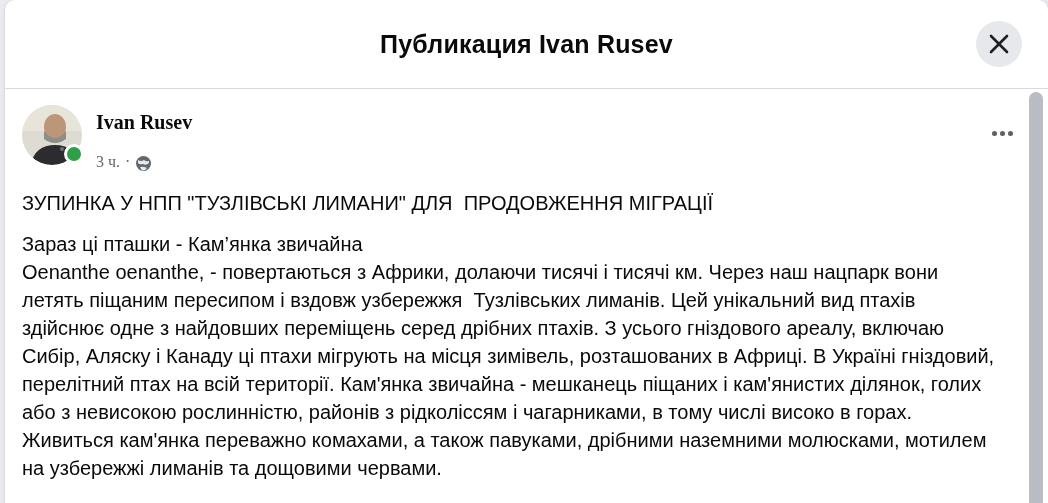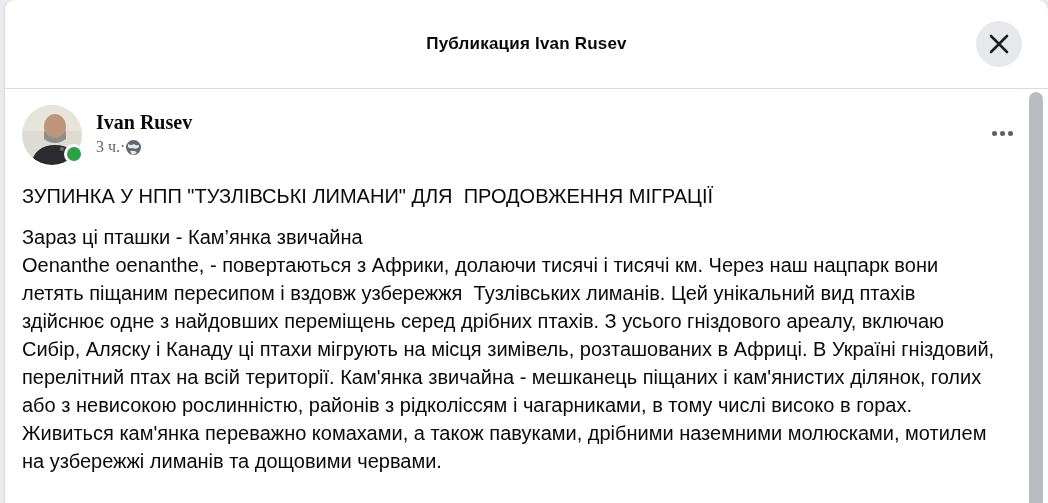--- a/index.html
+++ b/index.html
@@ -25,21 +25,21 @@
   .modal-header {
     position: relative;
     height: 88px;
     border-bottom: 1px solid #d8dadf;
     display: flex;
     align-items: center;
     justify-content: center;
   }
   .modal-title {
     margin: 0;
-    font-size: 17px;
+    font-size: 25px;
     font-weight: 700;
     color: #0a0a0a;
     letter-spacing: 0.2px;
   }
   .close-btn {
     position: absolute;
     top: 21px;
     right: 26px;
     width: 46px;
     height: 46px;
@@ -90,22 +90,23 @@
   .author-name {
     display: block;
     font-size: 20px;
     font-weight: 700;
     color: #0a0a0a;
     text-decoration: none;
     line-height: 26px;
   }
   .meta {
     display: flex;
-    align-items: center;
-    margin-top: 2px;
+    align-items: flex-end;
+    gap: 5px;
+    margin-top: 17px;
     color: #65676b;
     font-size: 16px;
     line-height: 20px;
   }
   .meta .sep { color: #65676b; }
   .more-btn {
     position: absolute;
     right: 26px;
     top: 28px;
     width: 40px;

